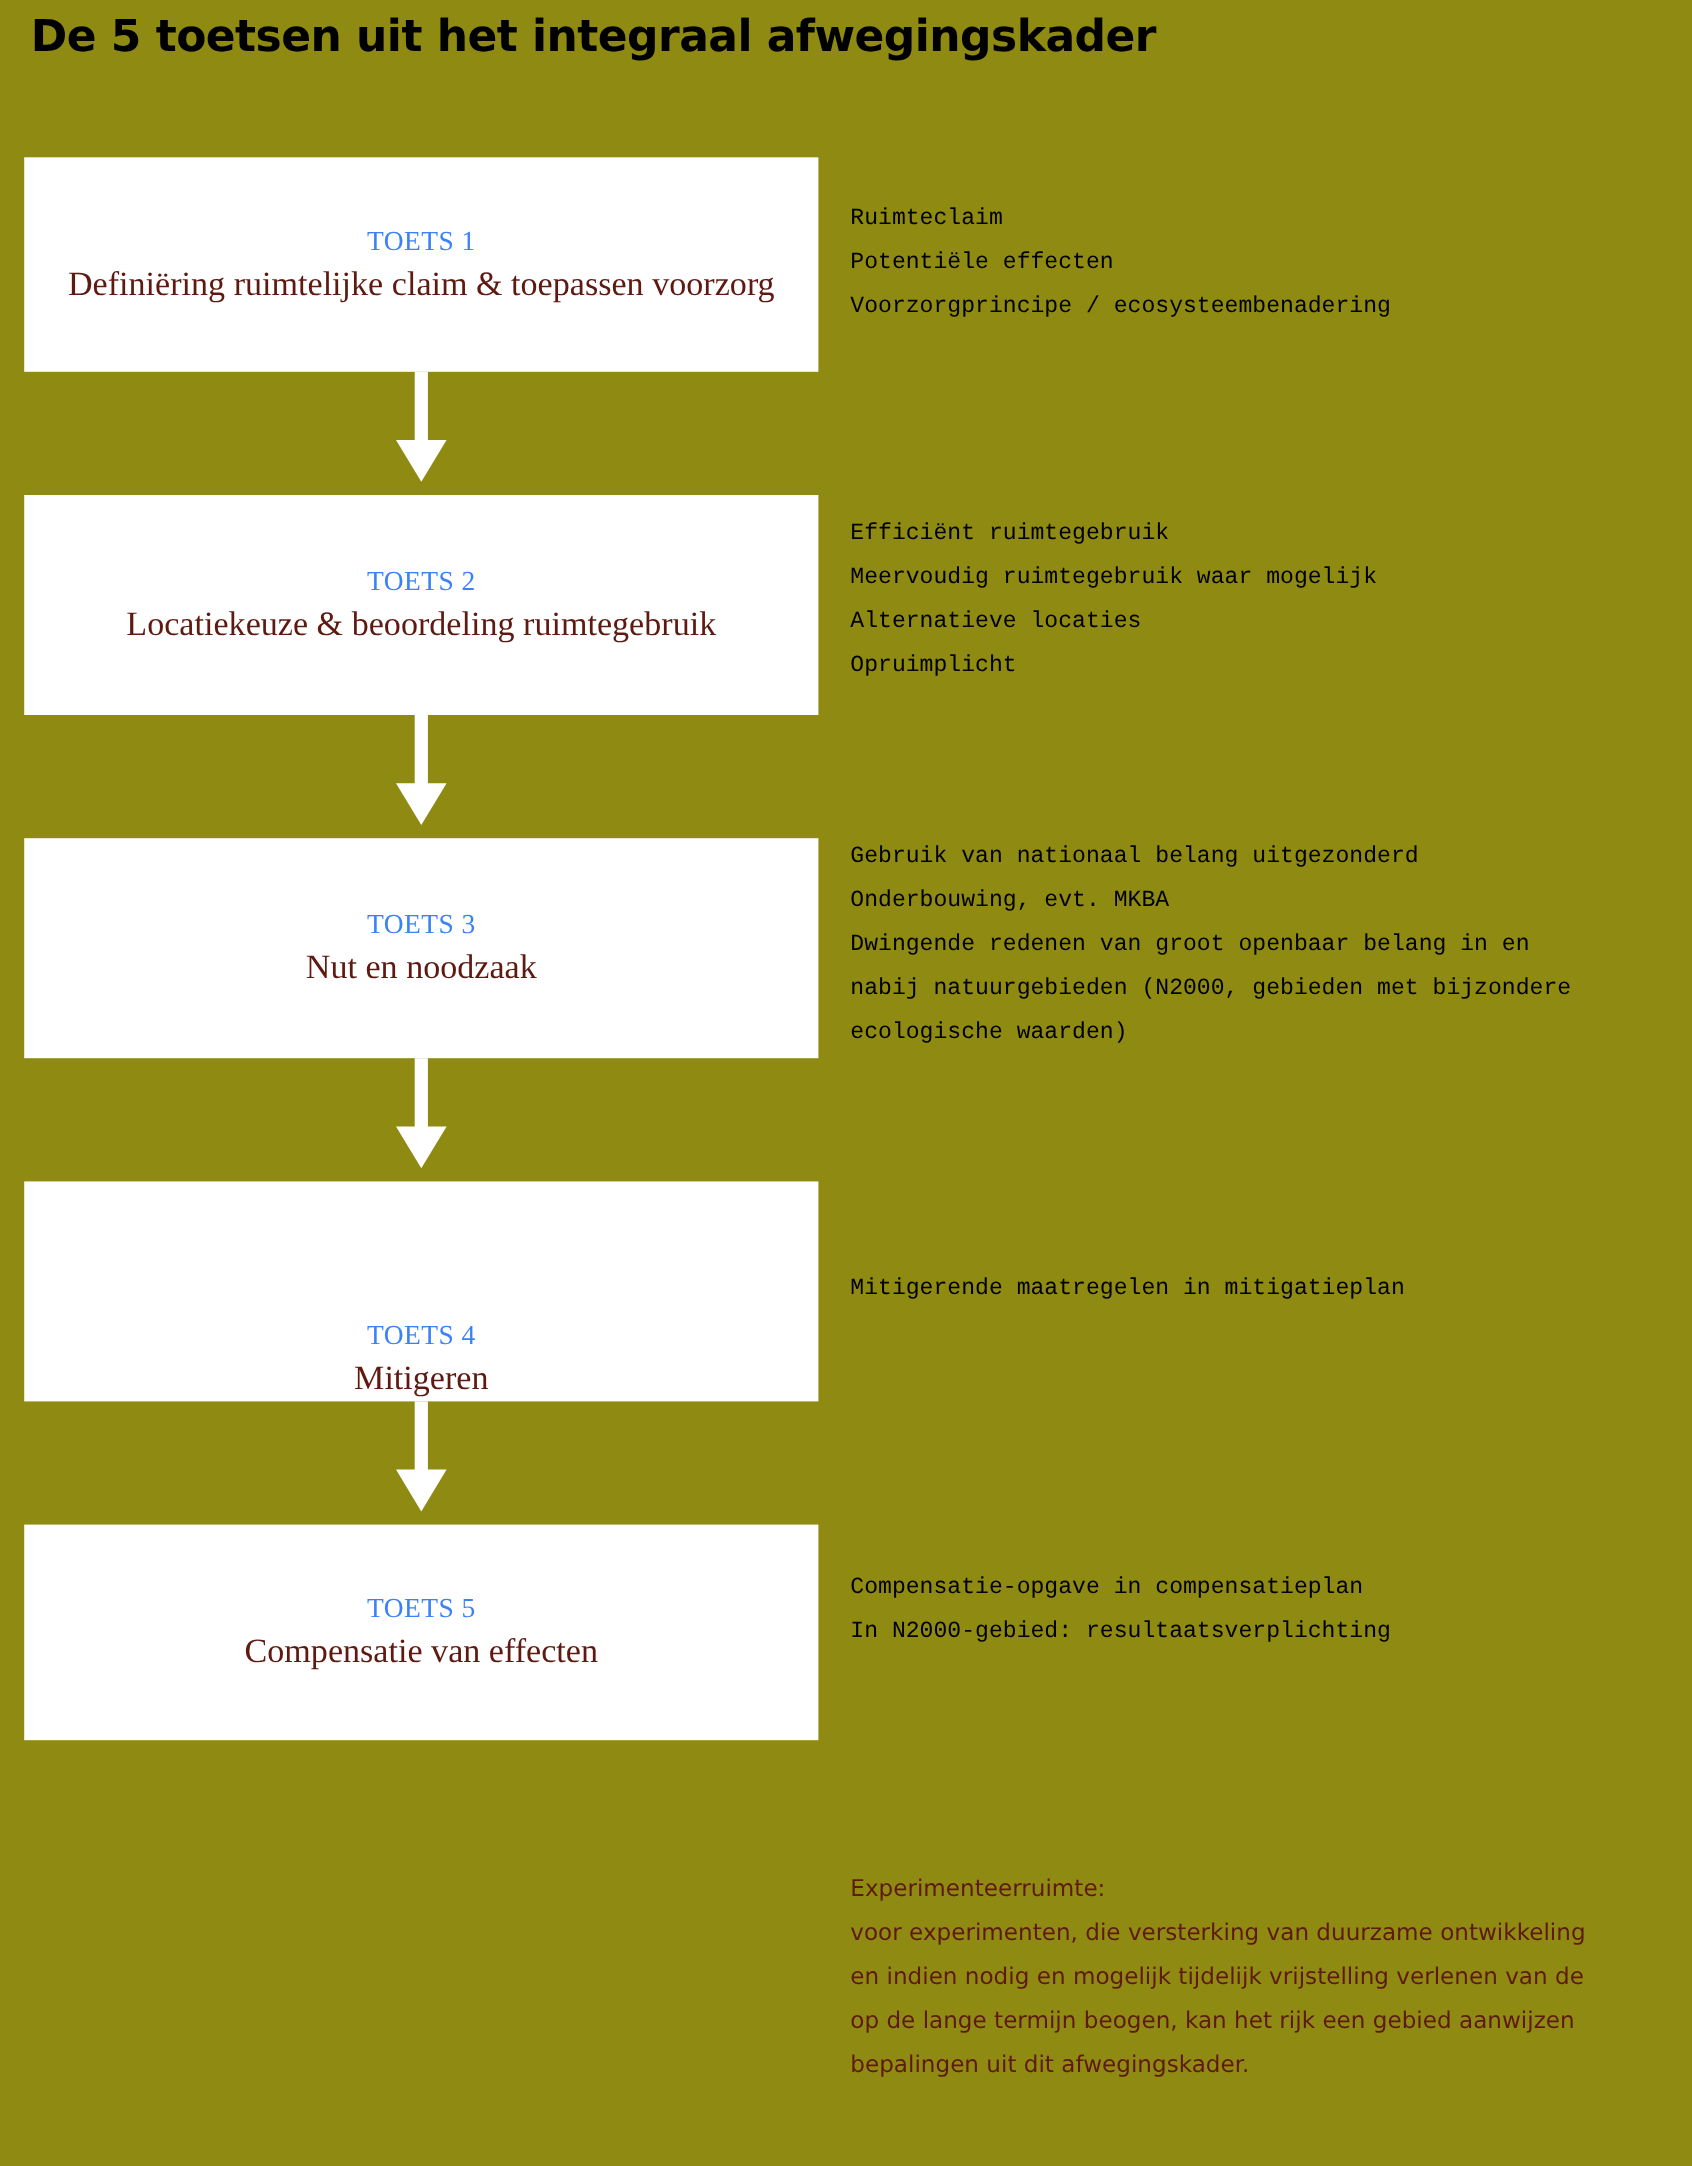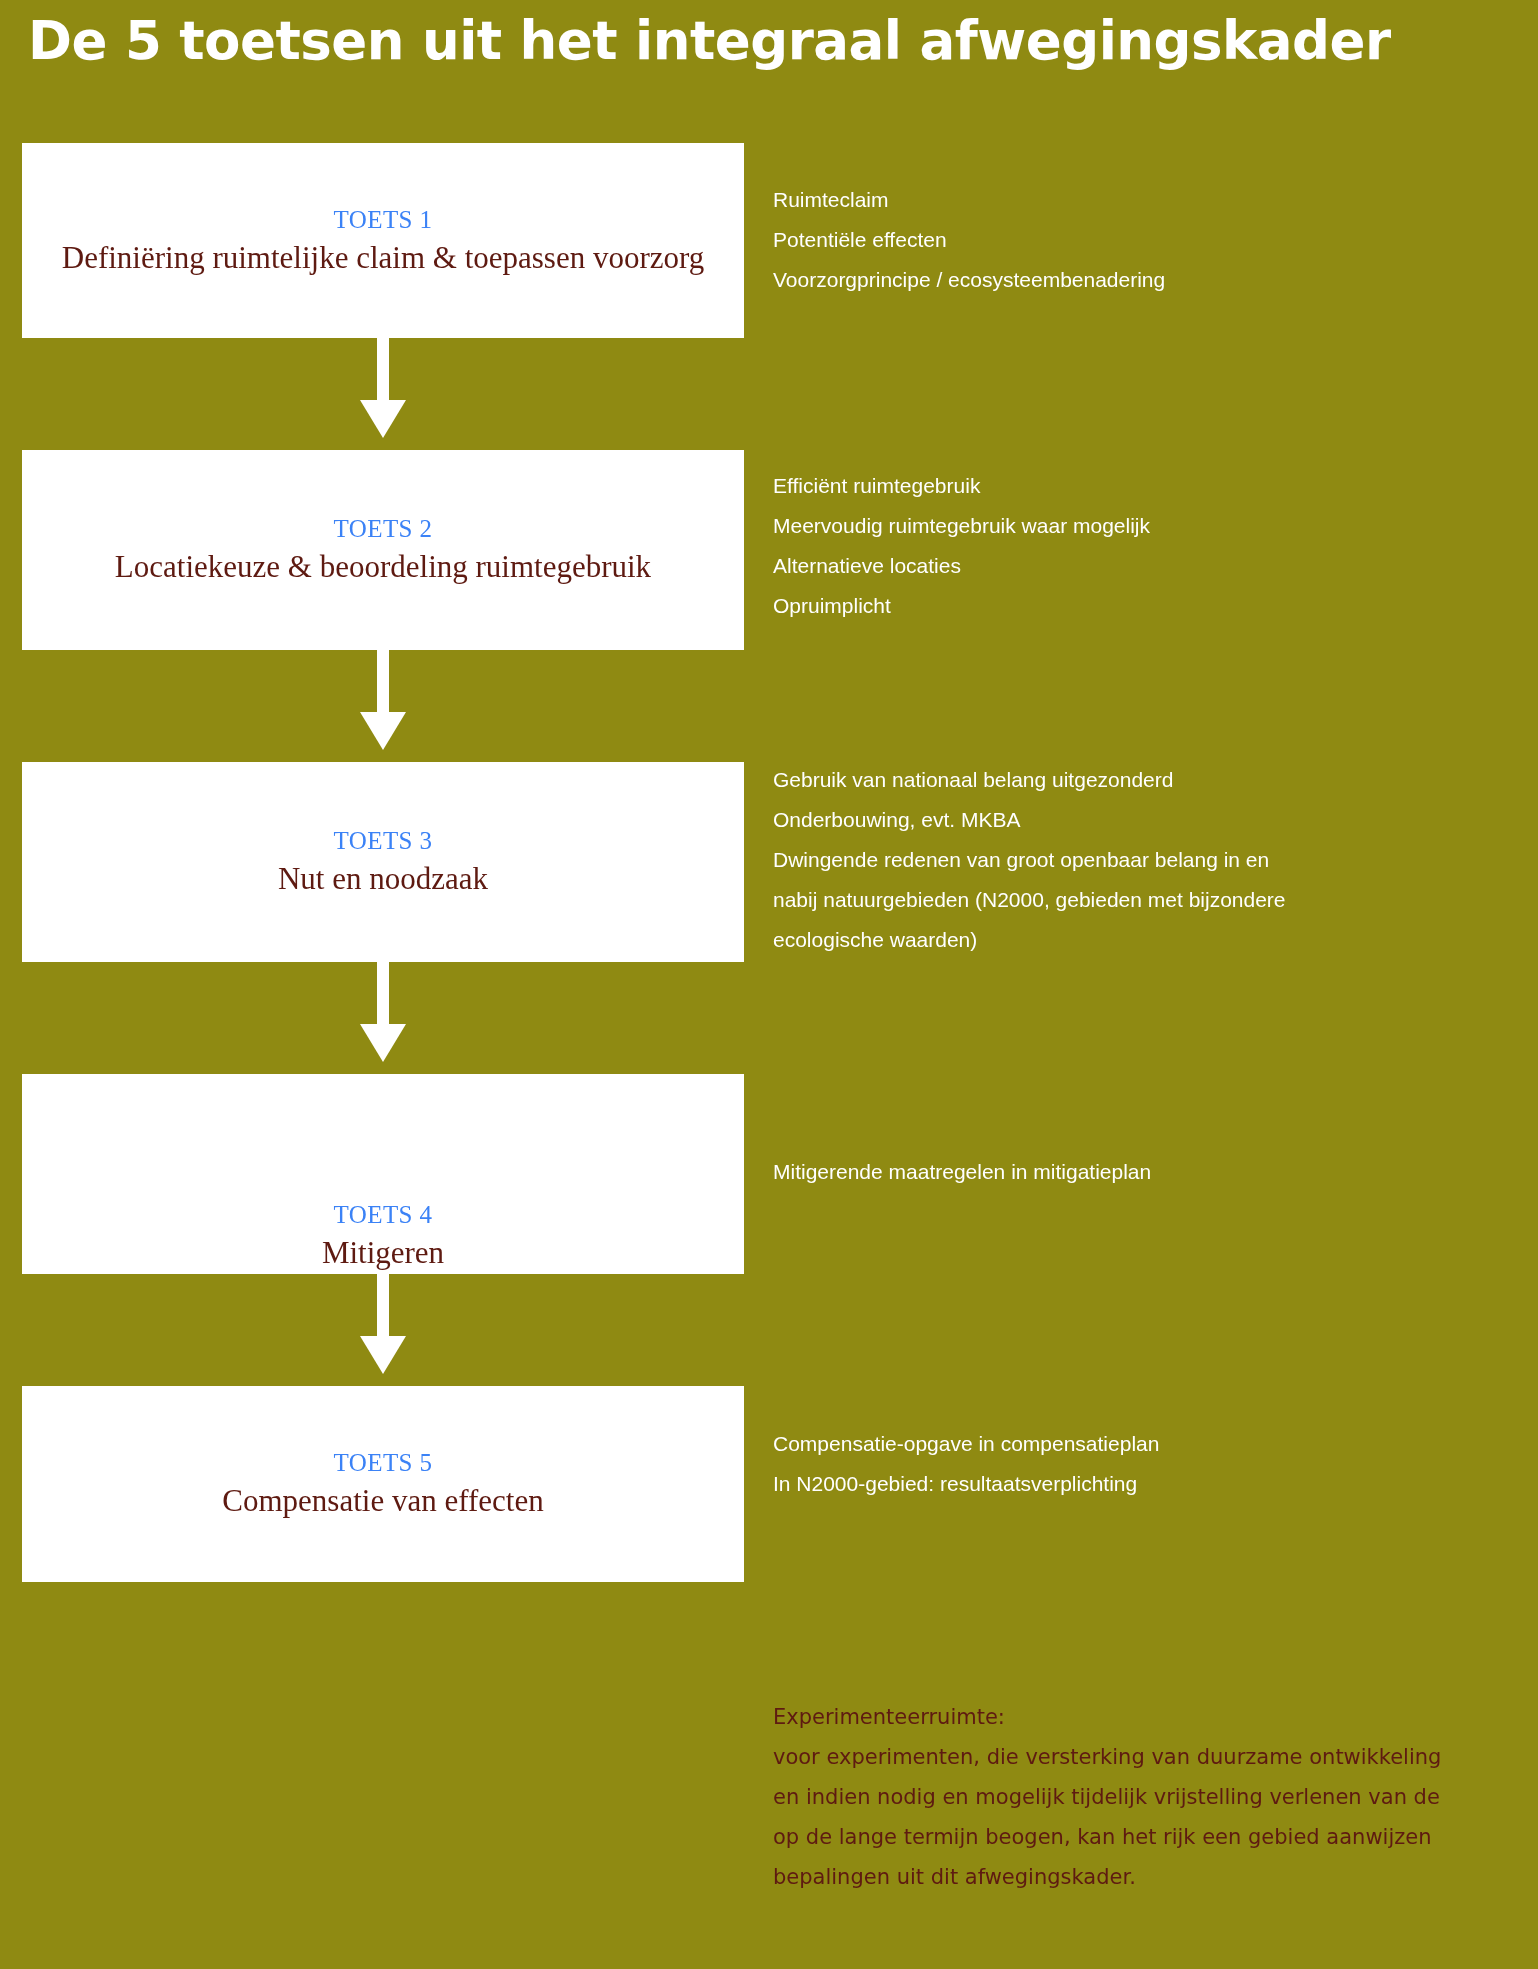--- a/index.html
+++ b/index.html
@@ -21,23 +21,23 @@
     background: #8F8A12;
   }
 
   
   .title {
     position: absolute;
     left: 28px;
     top: 10px;
     font-family: "DejaVu Sans", sans-serif;
     font-weight: bold;
-    font-size: 53px;
+    font-size: 40px;
     letter-spacing: -0.5px;
-    color: #ffffff;
+    color: #000000;
     white-space: nowrap;
   }
 
   
   .flow {
     position: absolute;
     left: 22px;
     top: 143px;
     width: 722px;
   }
@@ -107,23 +107,23 @@
     height: 0;
     border-left: 23px solid transparent;
     border-right: 23px solid transparent;
     border-top: 38px solid #FFFFFF;
   }
 
   
   .note {
     position: absolute;
     left: 773px;
-    font-family: Liberation Sans, sans-serif;
+    font-family: Liberation Mono, monospace;
     font-size: 21px;
-    color: #ffffff;
+    color: #000000;
     line-height: 40px;
     white-space: nowrap;
   }
   .note div { white-space: nowrap; }
 
   .note-1 { top: 180px; }
   .note-2 { top: 466px; }
   .note-3 { top: 760px; }
   .note-4 { top: 1152px; }
   .note-5 { top: 1424px; }

